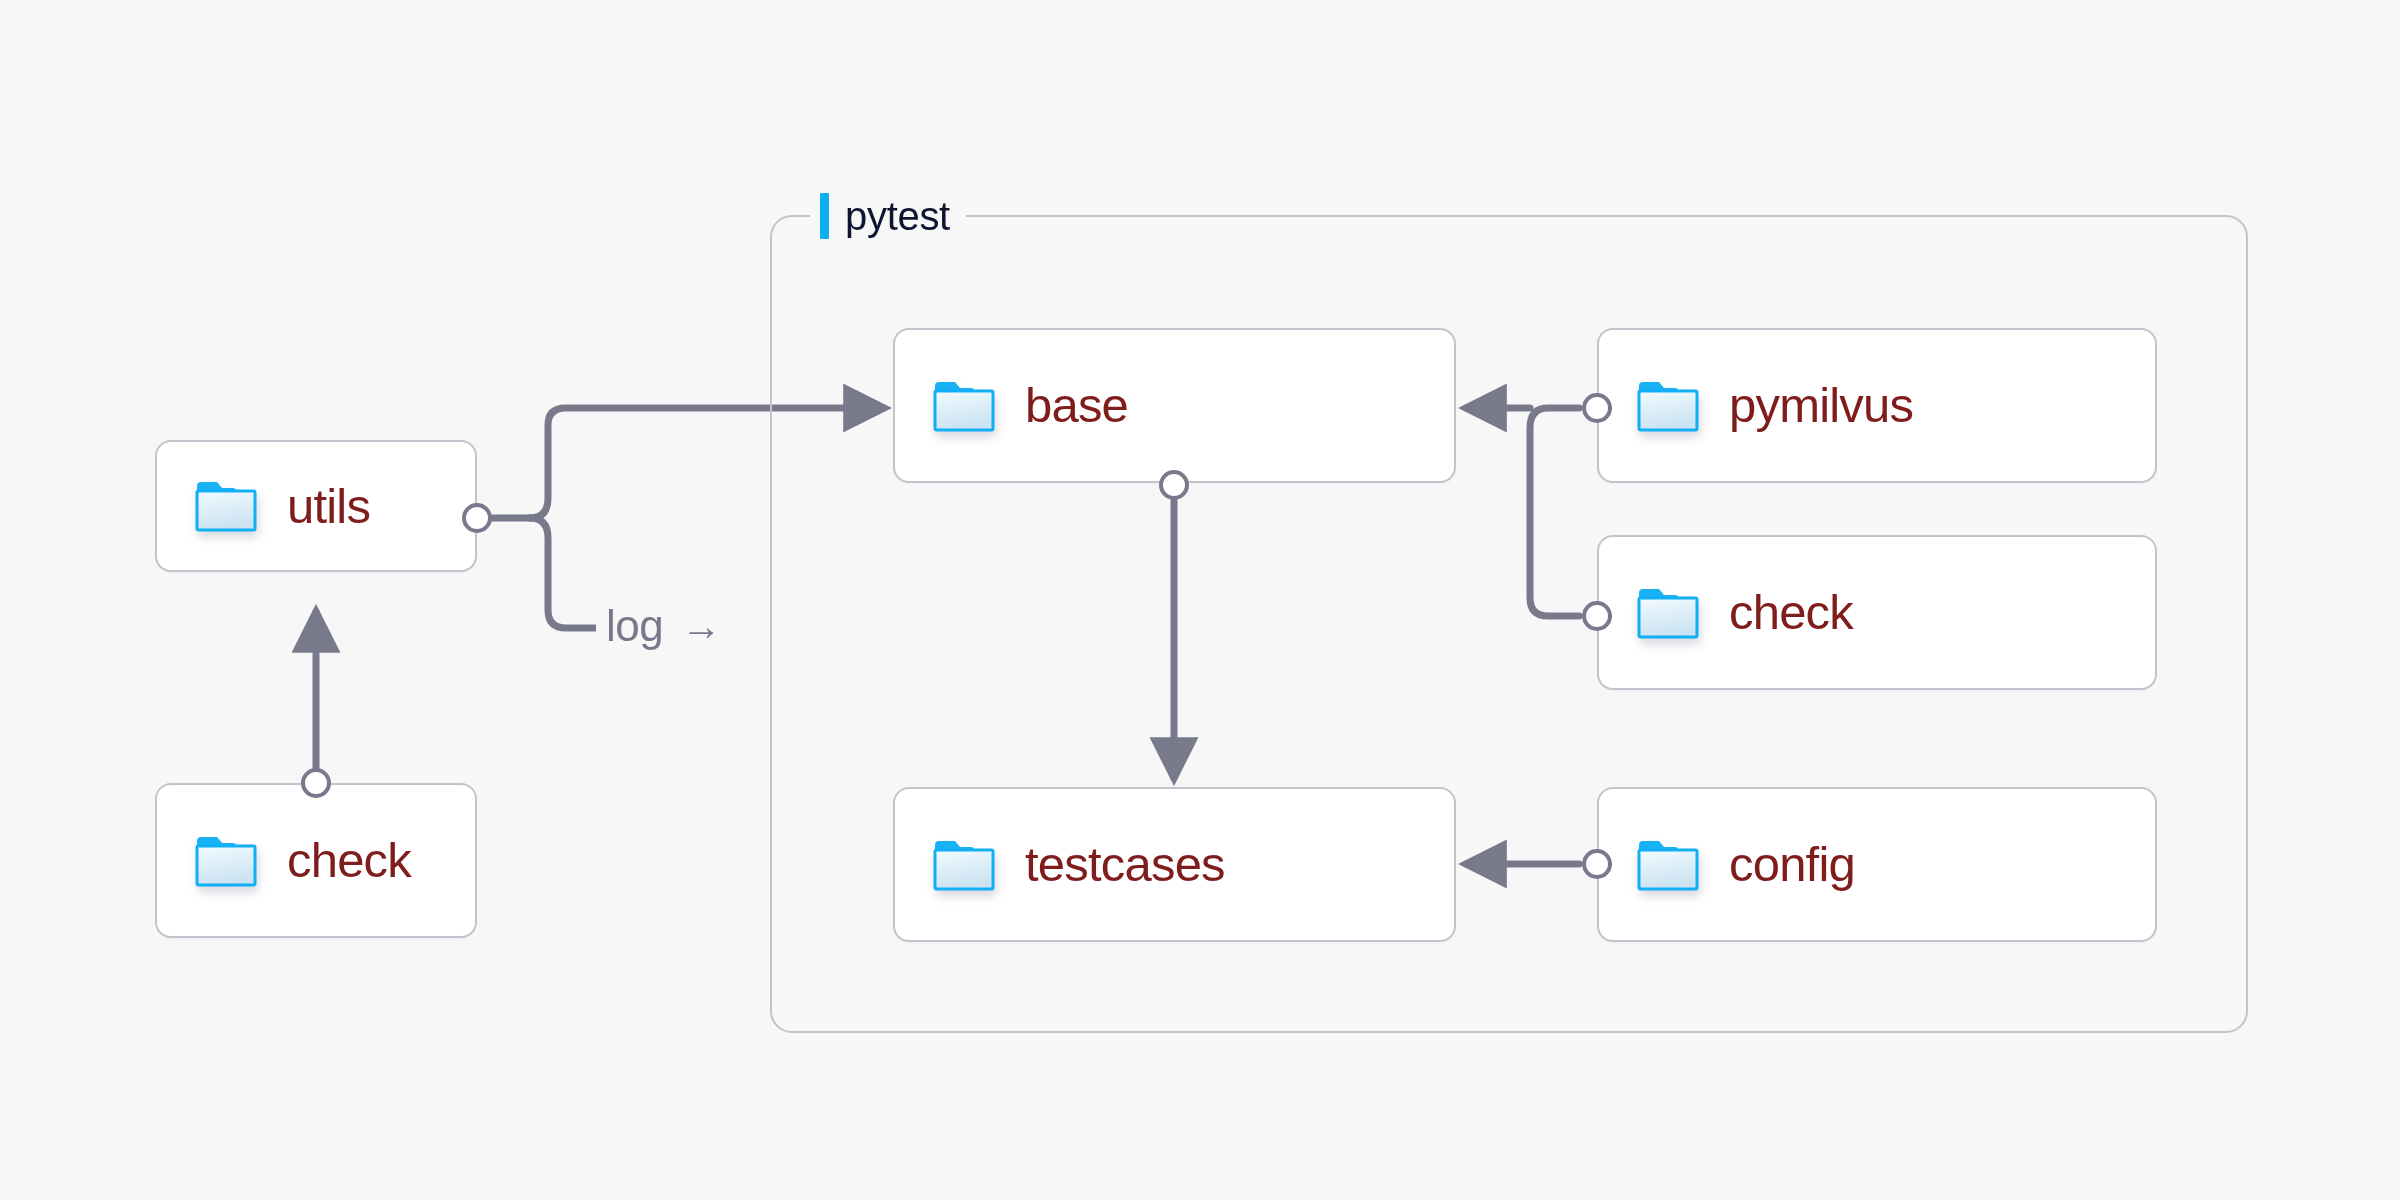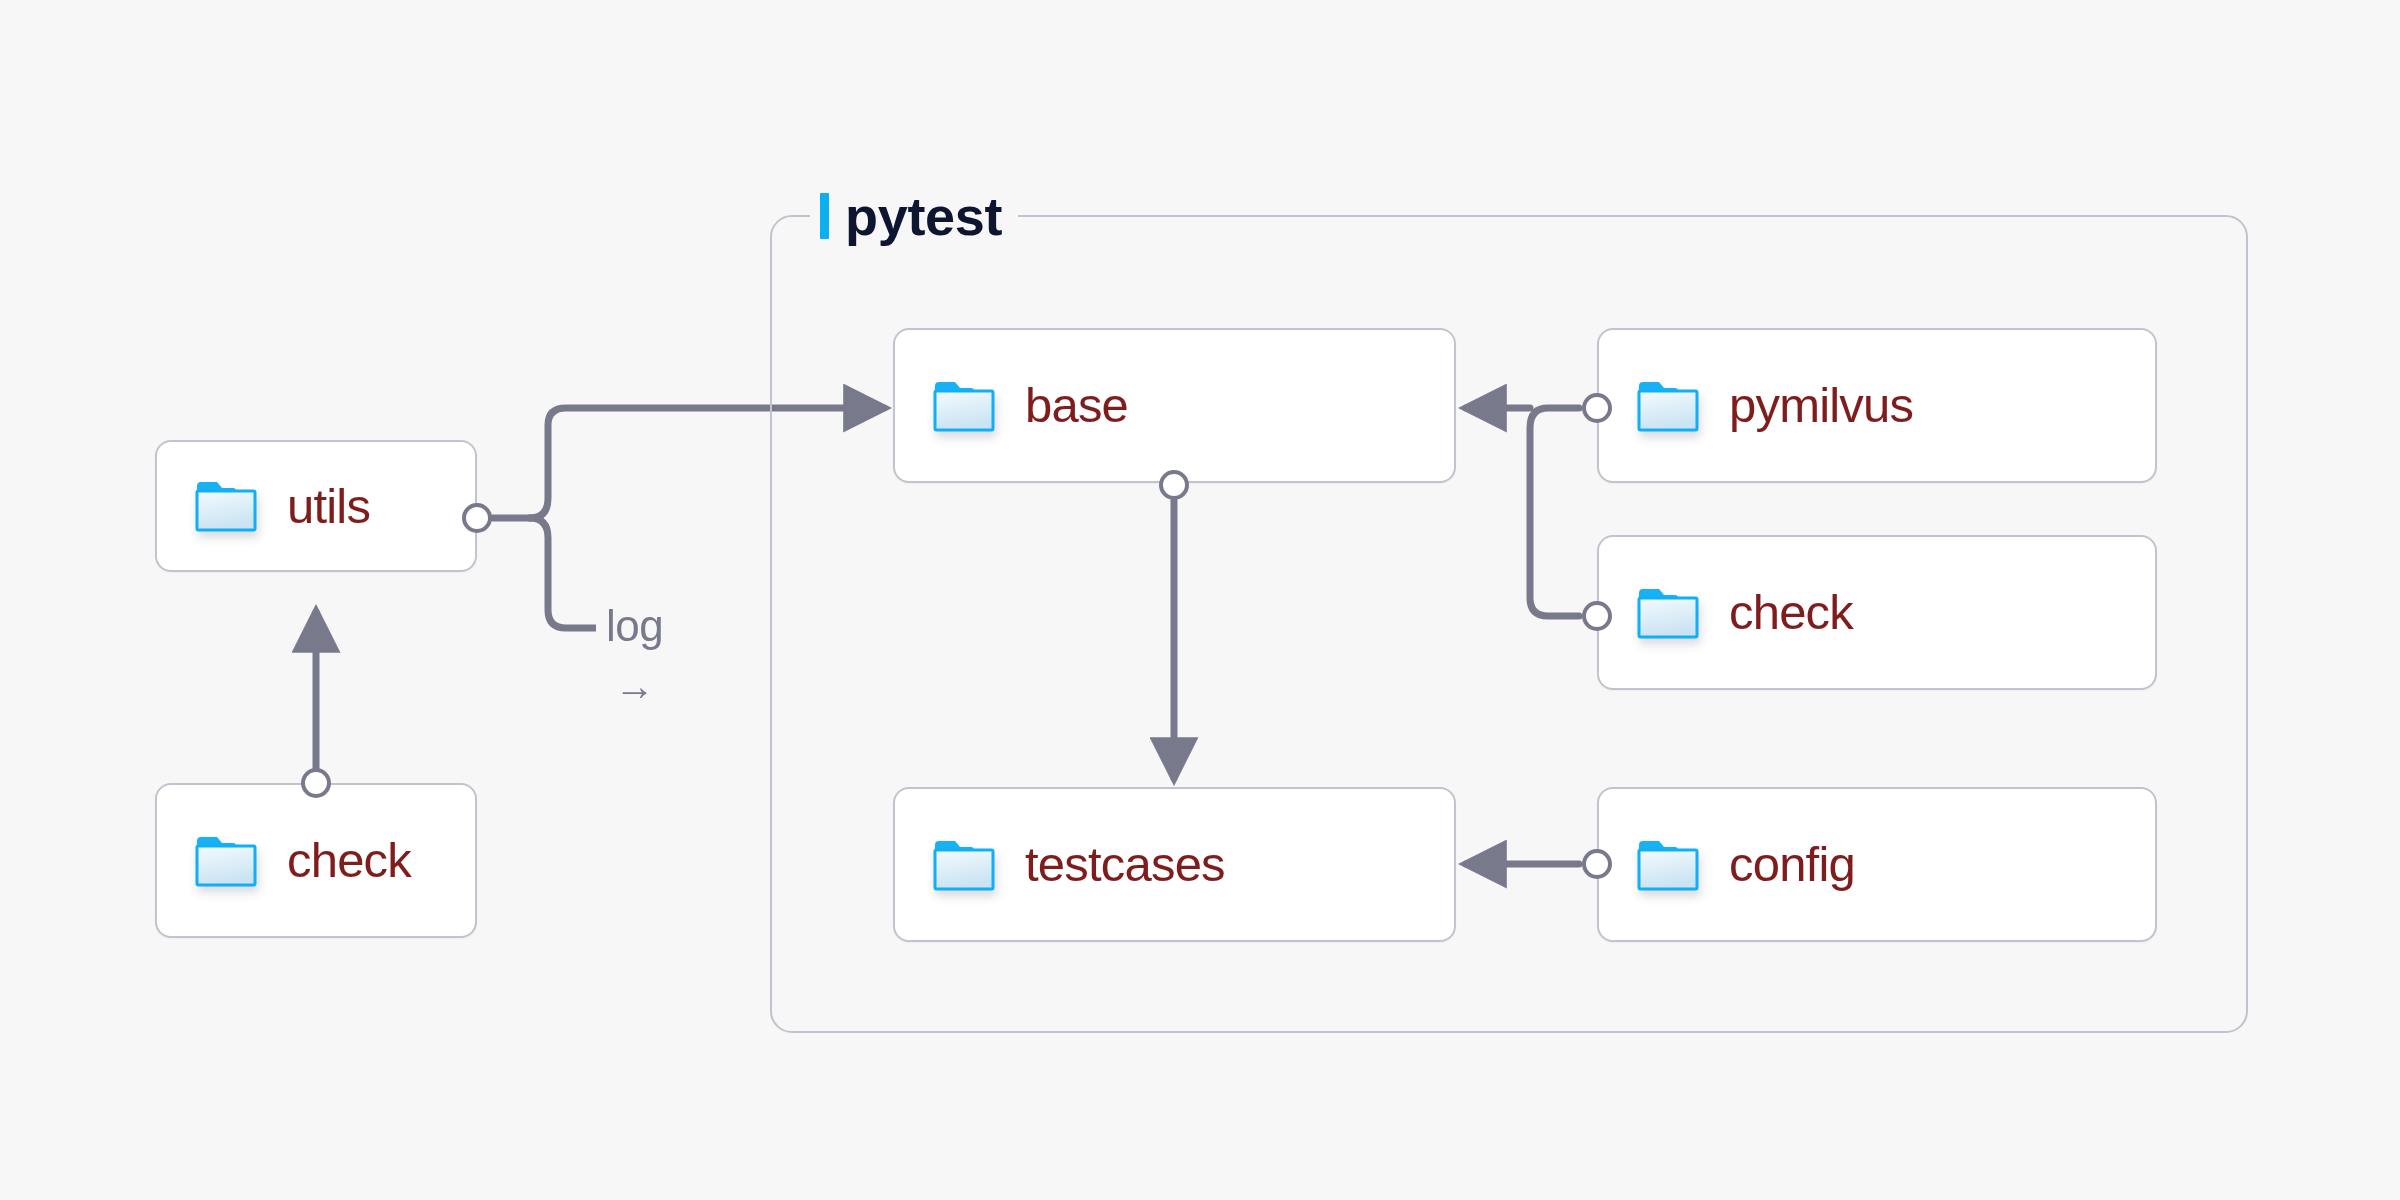--- a/index.html
+++ b/index.html
@@ -42,25 +42,24 @@
     z-index: 4;
   }
   .group-accent {
     width: 9px;
     height: 46px;
     background: #0bb0f0;
     border-radius: 1px;
     flex: none;
   }
   .group-label-text {
-    font-size: 54px;
+    font-size: 40px;
     color: #0d1530;
     letter-spacing: -0.3px;
     white-space: nowrap;
-    font-weight: bold;
   }
 
   
   .node {
     position: absolute;
     box-sizing: border-box;
     background: #ffffff;
     border: 2px solid #c3c3cd;
     border-radius: 16px;
     display: flex;
@@ -217,18 +216,18 @@
 
   <div class="node" style="left:1597px; top:787px; width:560px; height:155px;">
     <svg class="folder-icon" viewBox="0 0 62 52">
       <path d="M2 12 L2 6 Q2 2 6 2 L22 2 L27 8 L38 8 Q41 8 41 11 L41 14 Z" fill="#18b2f4"></path>
       <rect x="2" y="11" width="58" height="39" rx="1.5" fill="url(#folderGrad)" stroke="#11aff4" stroke-width="3"></rect>
     </svg>
     <span class="node-label">config</span>
   </div>
   <div class="port" style="left:1582px; top:849px;"></div>
 
-  <div class="edge-label" style="left:596px; top:604px;flex-direction:column;">
+  <div class="edge-label" style="left:596px; top:604px;">
     <span class="edge-label-text">log</span>
     <span class="edge-label-arrow">→</span>
   </div>
 
 </div>
 
 </body></html>

